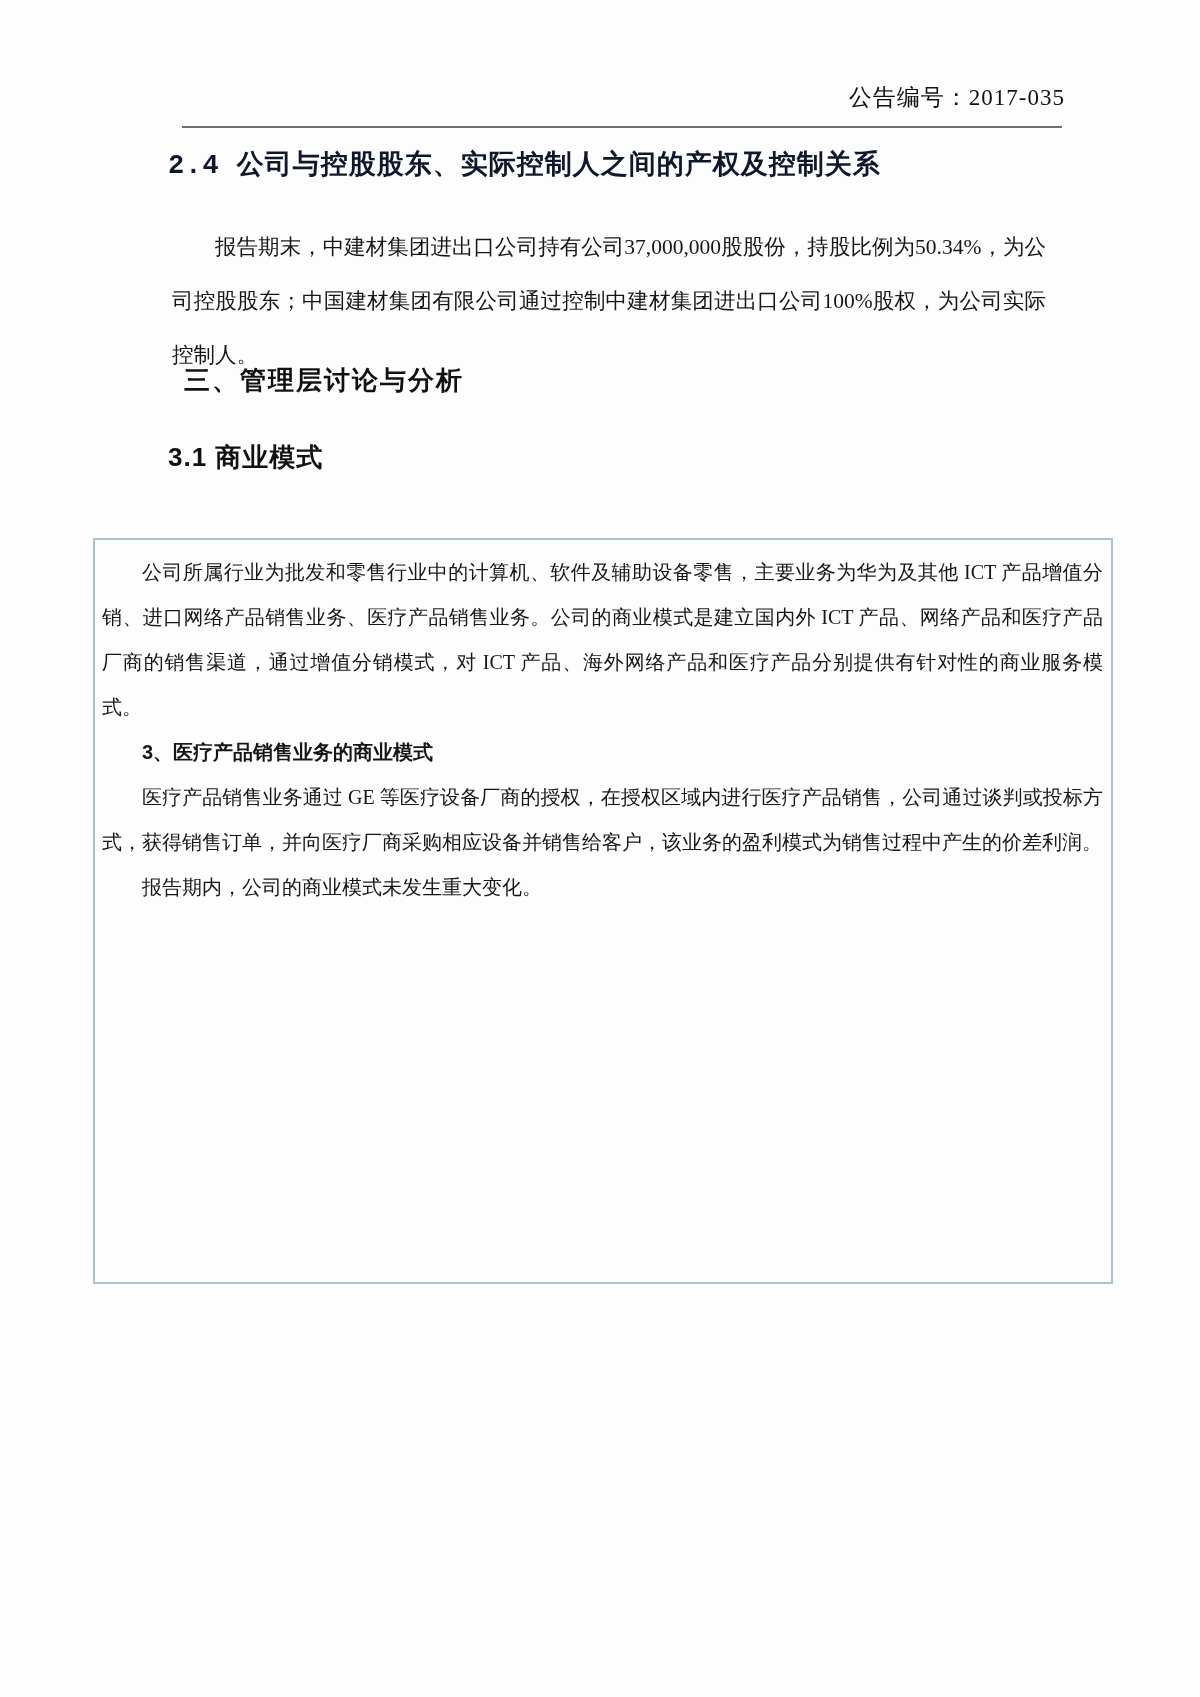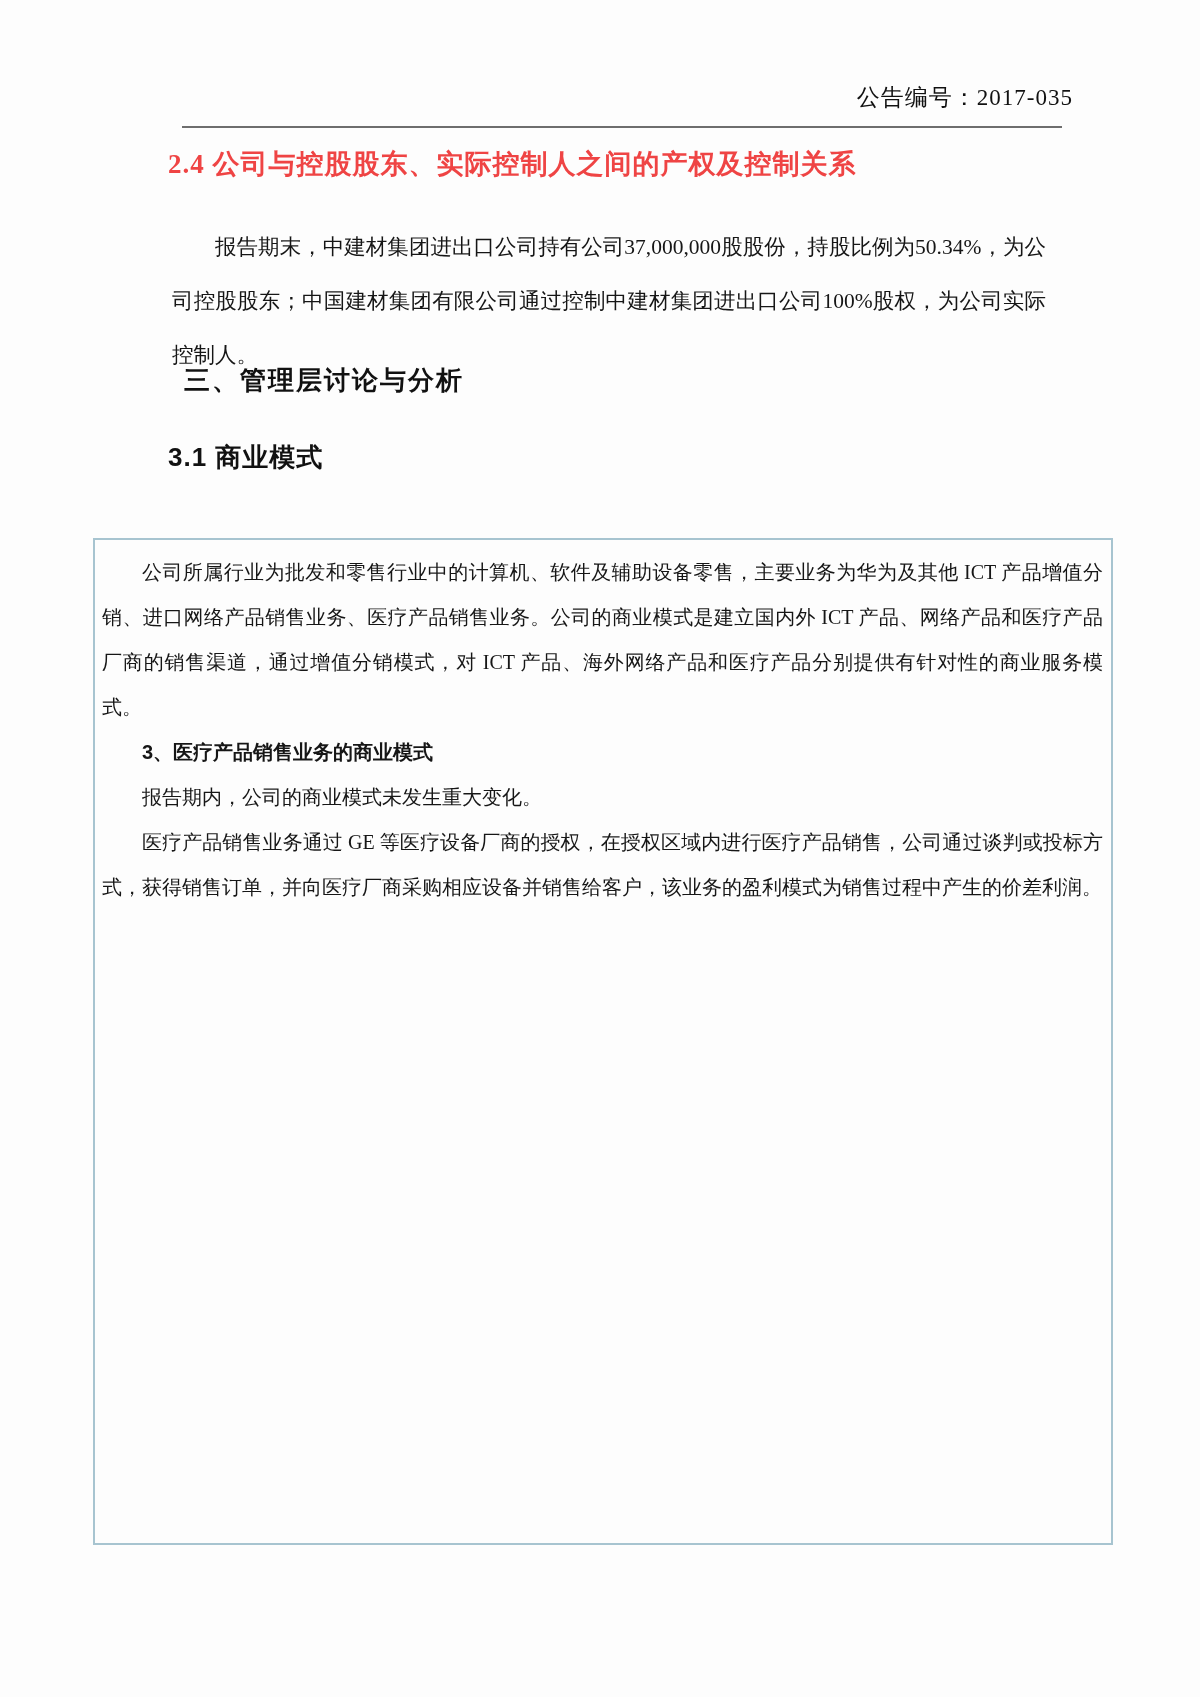--- a/index.html
+++ b/index.html
@@ -13,44 +13,44 @@
     height: 1697px;
     margin: 0 auto;
     background: #fdfdfd;
     font-family: "Liberation Serif", "DejaVu Serif", serif;
     color: #1b1b1b;
     overflow: hidden;
   }
   .announcement-no {
     position: absolute;
     top: 82px;
-    left: 8px;
+    left: 0;
     width: 1065px;
     text-align: right;
     font-size: 23px;
     letter-spacing: 1px;
     color: #111;
   }
   .header-rule {
     position: absolute;
     top: 126px;
     left: 182px;
     width: 880px;
     height: 0;
     border-top: 2px solid #6e6e6e;
   }
   .h-24 {
     position: absolute;
     top: 146px;
     left: 168px;
     font-size: 27px;
     font-weight: bold;
-    font-family: Liberation Serif, serif;
+    font-family: Liberation Mono, monospace;
     letter-spacing: 1px;
-    color: #ef4444;
+    color: #0f172a;
   }
   .para-24 {
     position: absolute;
     top: 198px;
     left: 172px;
     width: 874px;
     font-size: 21.5px;
     line-height: 54px;
     text-align: justify;
     text-indent: 2em;
@@ -75,21 +75,21 @@
     font-weight: bold;
     font-family: Liberation Sans, sans-serif;
     letter-spacing: 1px;
     color: #111;
   }
   .model-box {
     position: absolute;
     top: 538px;
     left: 93px;
     width: 1020px;
-    height: 1007px;
+    height: 746px;
     box-sizing: border-box;
     border: 2px solid #a7c4d0;
     background: #fdfdfd;
     padding: 10px 8px 0 7px;
   }
   .model-box p {
     margin: 0;
     font-size: 20px;
     line-height: 45px;
     text-align: justify;
@@ -121,18 +121,18 @@
 
   <div class="model-box">
     <p>公司所属行业为批发和零售行业中的计算机、软件及辅助设备零售，主要业务为华为及其他 ICT 产品增值分销、进口网络产品销售业务、医疗产品销售业务。公司的商业模式是建立国内外 ICT 产品、网络产品和医疗产品厂商的销售渠道，通过增值分销模式，对 ICT 产品、海外网络产品和医疗产品分别提供有针对性的商业服务模式。</p>
 
 
 
 
 
     <p class="box-subhead">3、医疗产品销售业务的商业模式</p>
 
+    <p>医疗产品销售业务通过 GE 等医疗设备厂商的授权，在授权区域内进行医疗产品销售，公司通过谈判或投标方式，获得销售订单，并向医疗厂商采购相应设备并销售给客户，该业务的盈利模式为销售过程中产生的价差利润。</p>
+
     <p>报告期内，公司的商业模式未发生重大变化。</p>
-
-    <p>医疗产品销售业务通过 GE 等医疗设备厂商的授权，在授权区域内进行医疗产品销售，公司通过谈判或投标方式，获得销售订单，并向医疗厂商采购相应设备并销售给客户，该业务的盈利模式为销售过程中产生的价差利润。</p>
   </div>
 
 </div>
 
 </body></html>

